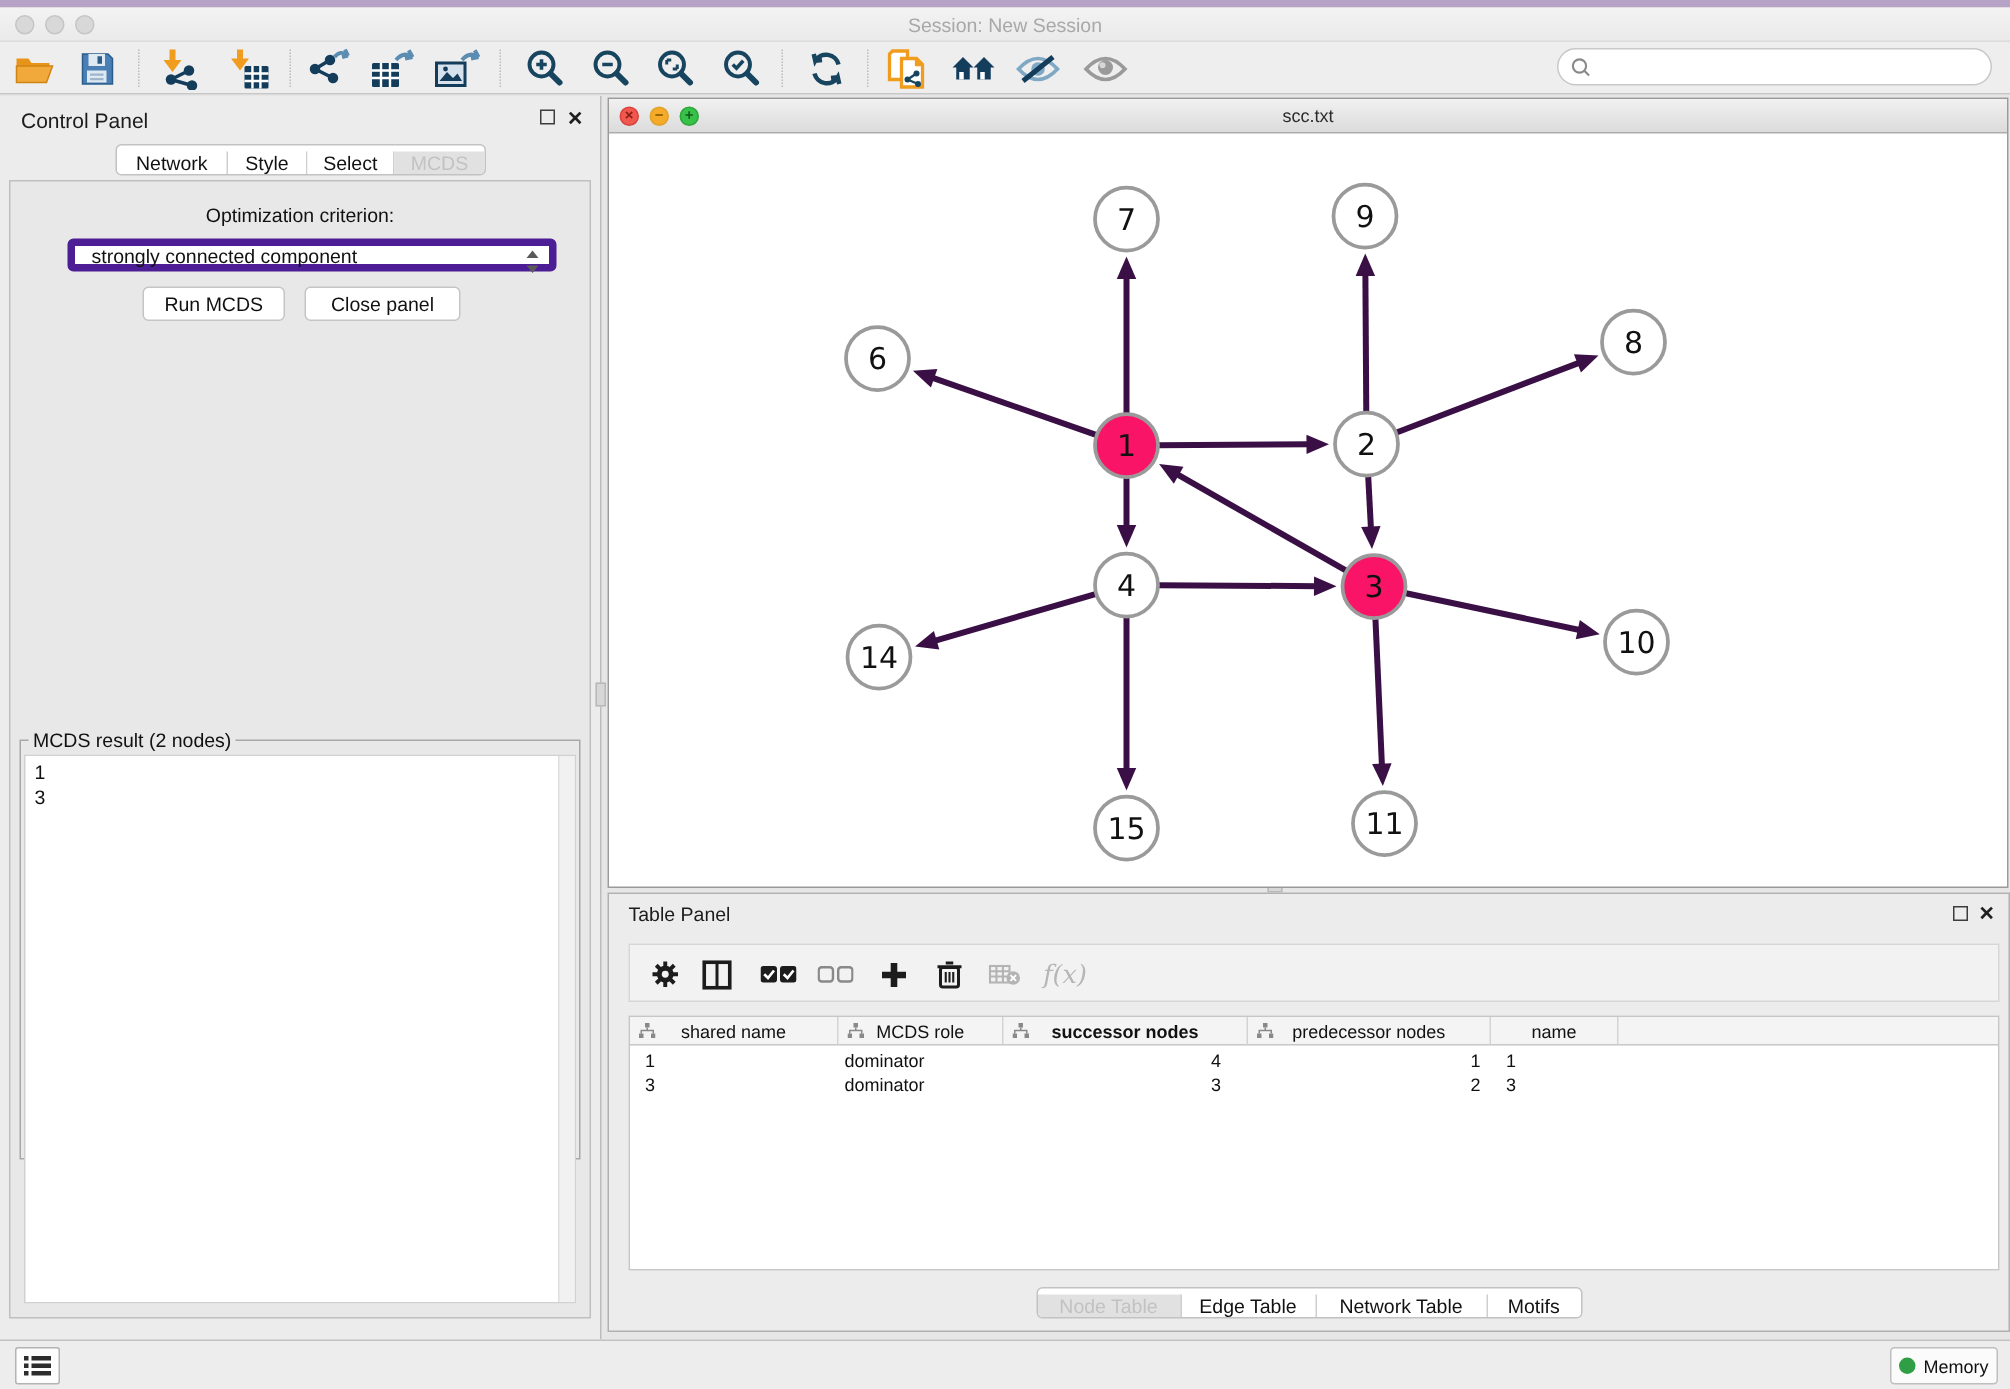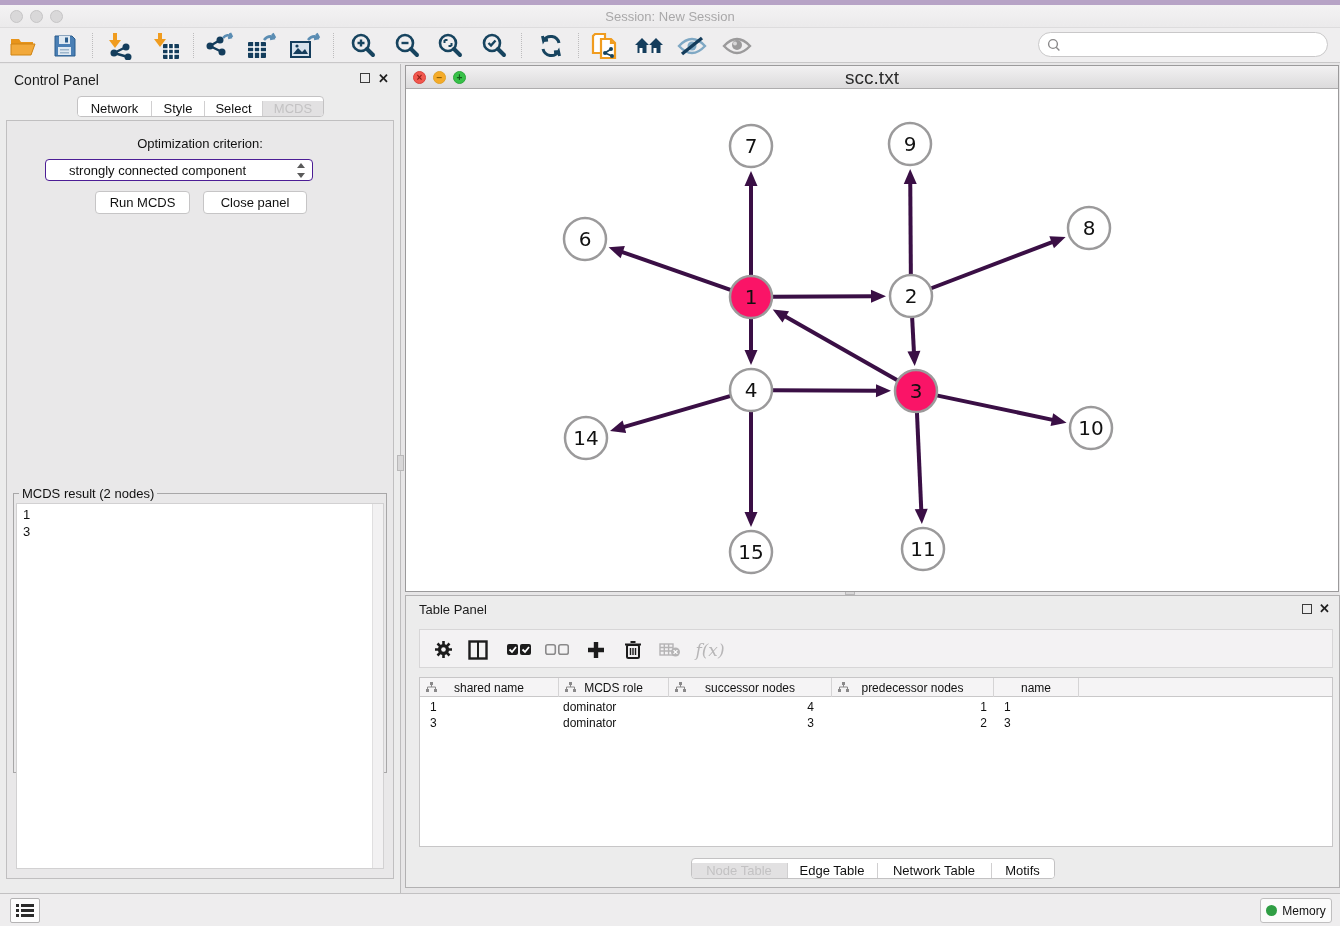--- a/index.html
+++ b/index.html
@@ -27,41 +27,41 @@
   .panel-max{width:10px;height:10px;border:1.5px solid #3c3c3c;background:transparent;}
   .panel-close{font-size:13px;font-weight:bold;color:#1f1f1f;line-height:13px;}
   .seg-bar{position:absolute;display:flex;height:21px;border:1px solid #c3c2c3;border-radius:4px;
            overflow:hidden;background:#fff;font-size:13px;align-items:flex-end;}
   .seg{display:flex;align-items:center;justify-content:center;background:#fff;color:#111;
        border-right:1px solid #d0cfd0;cursor:default;}
   .seg:last-child{border-right:none;}
   .seg.disabled{background:#e2e1e2;color:#c3c2c3;}
   #cp-body{position:absolute;left:6px;top:56px;width:388px;height:759px;background:#e9e8e9;border:1px solid #c0bfc0;}
   #opt-label{position:absolute;left:0;top:15px;width:100%;text-align:center;font-size:13px;color:#111;}
-  #criterion-select{position:absolute;left:38px;top:38px;width:268px;height:22px;background:#fff;
-      border:1px solid #4c1d95;border-radius:4px;font-size:13px;display:flex;align-items:center;padding-left:23px;color:#111;}
+  #criterion-select{position:absolute;left:38px;top:38px;width:326px;height:22px;background:#fff;
+      border:5px solid #4c1d95;border-radius:4px;font-size:13px;display:flex;align-items:center;padding-left:11px;color:#111;}
   .spinner{position:absolute;right:6px;top:3px;width:11px;height:15px;display:flex;flex-direction:column;
            align-items:center;justify-content:space-between;}
   .tri-up{width:0;height:0;border-left:4px solid transparent;border-right:4px solid transparent;border-bottom:5px solid #5a5a5a;}
   .tri-dn{width:0;height:0;border-left:4px solid transparent;border-right:4px solid transparent;border-top:5px solid #5a5a5a;}
   .cp-btn{position:absolute;top:70px;height:23px;background:#fff;border:1px solid #c6c5c6;border-radius:4px;
           font-size:13px;color:#111;display:flex;align-items:center;justify-content:center;}
   #mcds-group{position:absolute;left:6px;top:372px;width:374px;height:280px;border:1px solid #a8a7a8;}
   #mcds-group-label{position:absolute;left:5px;top:-8px;background:#e9e8e9;padding:0 3px;font-size:13px;color:#111;}
   #mcds-result-box{position:absolute;left:2px;top:9px;width:368px;height:366px;background:#fff;border:1px solid #d2d1d2;}
   .result-line{font-size:13px;color:#111;line-height:17px;padding-left:6px;}
   #mcds-scroll{position:absolute;right:0;top:0;width:11px;height:100%;background:#f2f1f2;border-left:1px solid #e0dfe0;}
 
   
   #network-window{left:405px;top:65px;width:934px;height:527px;background:#fff;border:1px solid #9b9a9b;}
   #net-titlebar{position:absolute;left:0;top:0;width:100%;height:23px;
      background:linear-gradient(#f2f1f2,#dcdbdc);border-bottom:1px solid #aeadae;}
   .net-dot{position:absolute;top:5px;width:13px;height:13px;border-radius:50%;font-size:10px;font-weight:bold;
      display:flex;align-items:center;justify-content:center;line-height:1;}
-  #net-title{width:100%;text-align:center;font-size:19px;color:#2c2c2c;line-height:23px;}
+  #net-title{width:100%;text-align:center;font-size:12px;color:#2c2c2c;line-height:23px;}
   #network-graph{position:absolute;left:1px;top:24px;}
 
   
   .split-handle{background:#d8d7d8;border:1px solid #b9b8b9;}
 
   
   #table-panel{left:405px;top:595px;width:935px;height:293px;background:#ececec;border:1px solid #b2b1b2;}
   #tp-header{position:absolute;left:13px;top:6px;font-size:13px;color:#1c1c1c;}
   #tp-toolbar{position:absolute;left:13px;top:33px;width:914px;height:39px;background:#f3f2f3;border:1px solid #d7d6d7;}
   .tp-icon{position:absolute;top:0;height:39px;display:flex;align-items:center;justify-content:center;}
@@ -428,21 +428,21 @@
           <svg class="nt-hicon" width="11" height="11" viewBox="0 0 11 11">
               <g fill="#8a898a">
                 <rect x="4" y="0" width="3" height="3"></rect>
                 <rect x="0" y="7" width="3" height="3"></rect>
                 <rect x="8" y="7" width="3" height="3"></rect>
               </g>
               <path d="M5.5 3 v2 M1.5 7 v-2 h8 v2" stroke="#8a898a" stroke-width="1" fill="none"></path>
             </svg>
           <span>MCDS role</span>
         </div>
-        <div class="nt-hcell" style="width:163px;">
+        <div class="nt-hcell" style="width:163px;font-weight:bold;">
           <svg class="nt-hicon" width="11" height="11" viewBox="0 0 11 11">
               <g fill="#8a898a">
                 <rect x="4" y="0" width="3" height="3"></rect>
                 <rect x="0" y="7" width="3" height="3"></rect>
                 <rect x="8" y="7" width="3" height="3"></rect>
               </g>
               <path d="M5.5 3 v2 M1.5 7 v-2 h8 v2" stroke="#8a898a" stroke-width="1" fill="none"></path>
             </svg>
           <span>successor nodes</span>
         </div>

